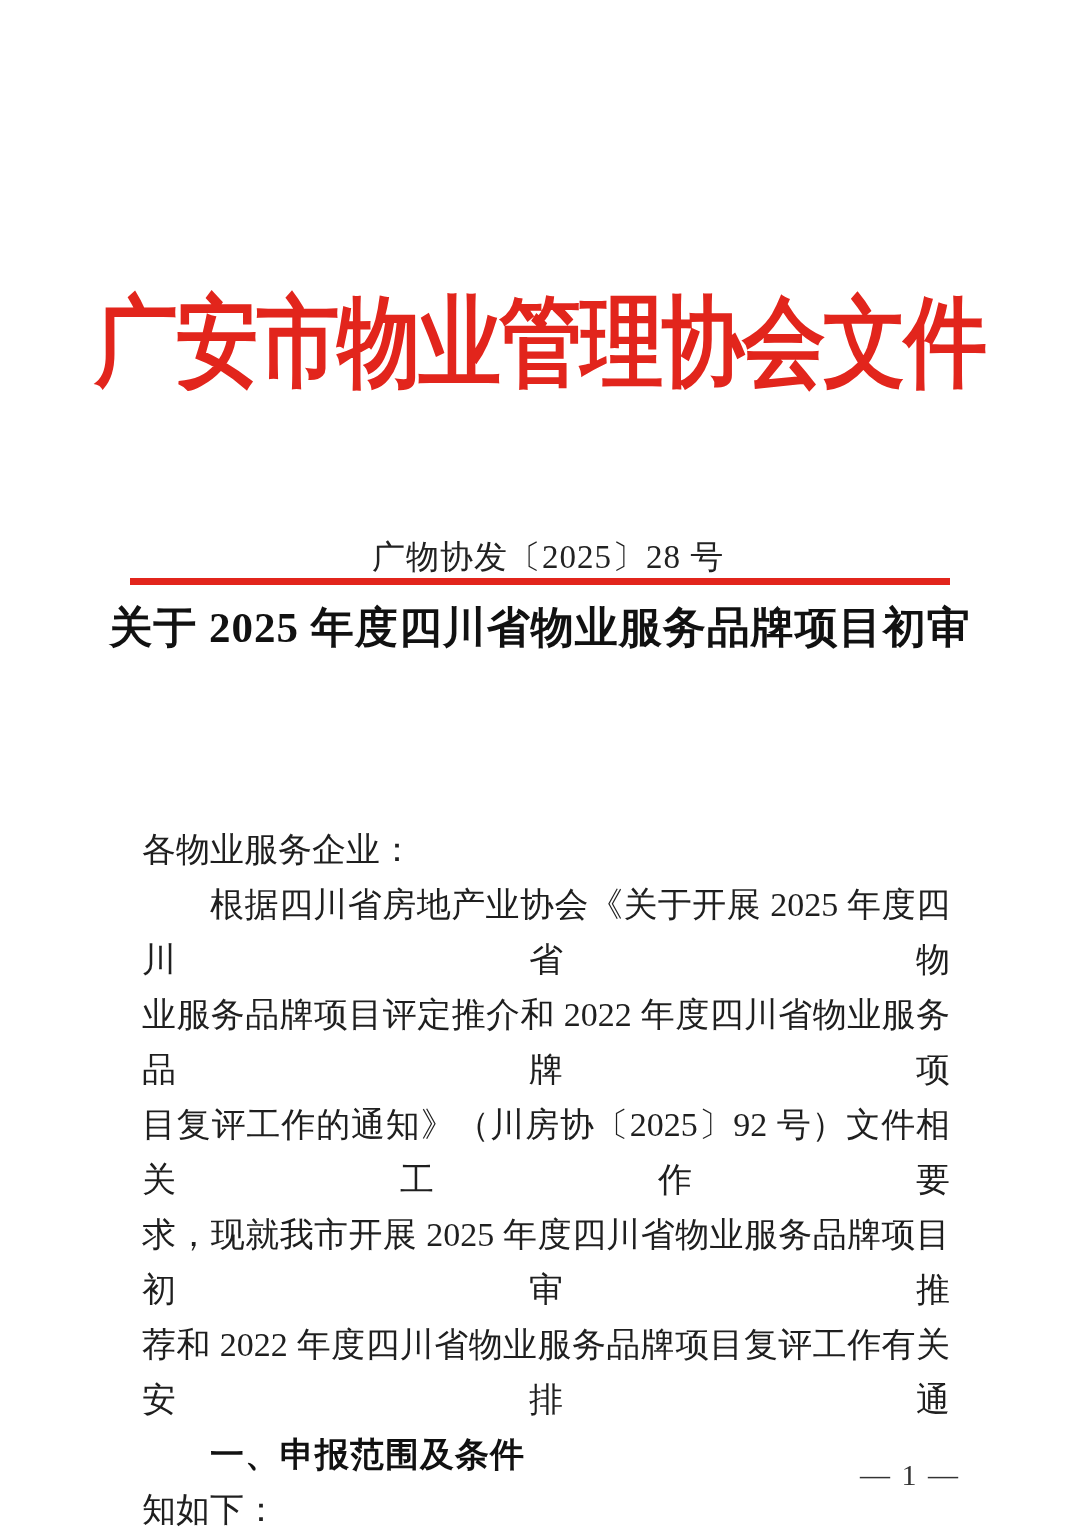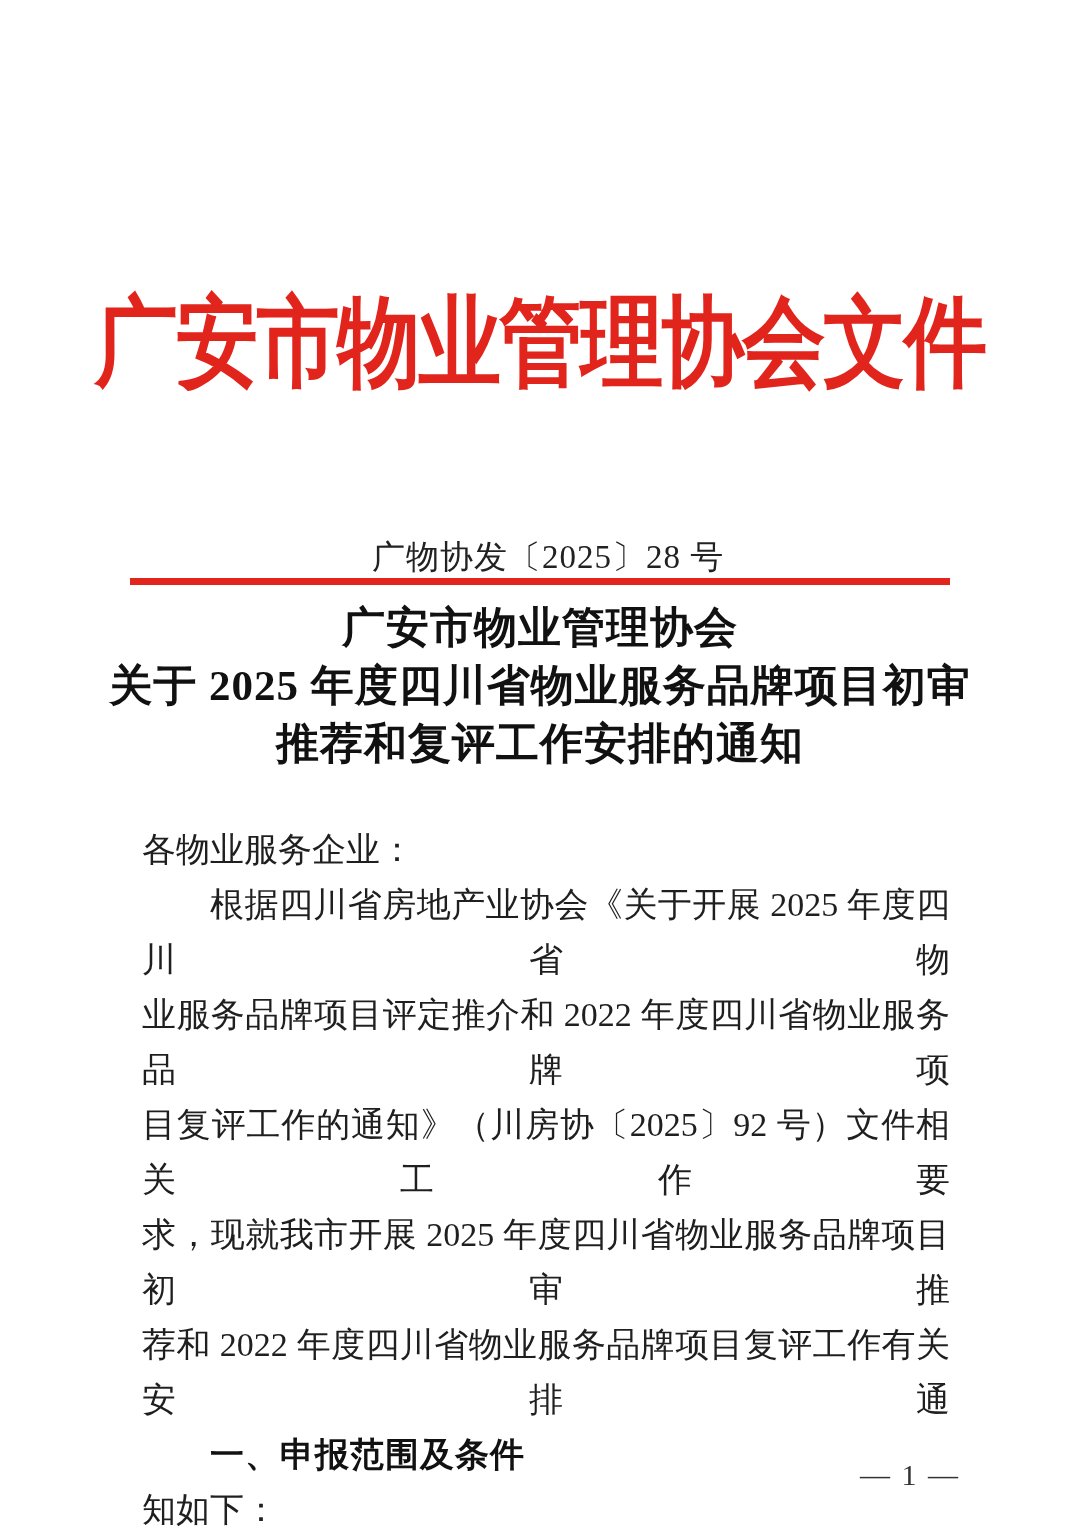--- a/index.html
+++ b/index.html
@@ -114,23 +114,21 @@
 
   <div class="banner">
     <span class="banner-inner">广安市物业管理协会文件</span>
   </div>
 
   <div class="doc-number">广物协发〔2025〕28 号</div>
 
   <div class="red-line"></div>
 
   <div class="doc-title">
-    <div class="title-line">广安市物业管理协会</div>
     <div class="title-line">关于 2025 年度四川省物业服务品牌项目初审</div>
-    <div class="title-line">推荐和复评工作安排的通知</div>
   </div>
 
   <div class="body-col">
     <div class="line">各物业服务企业：</div>
     <div class="line indent just">根据四川省房地产业协会《关于开展 2025 年度四川省物</div>
     <div class="line just">业服务品牌项目评定推介和 2022 年度四川省物业服务品牌项</div>
     <div class="line just">目复评工作的通知》（川房协〔2025〕92 号）文件相关工作要</div>
     <div class="line just">求，现就我市开展 2025 年度四川省物业服务品牌项目初审推</div>
     <div class="line just">荐和 2022 年度四川省物业服务品牌项目复评工作有关安排通</div>
     <div class="line indent sec-heading">一、申报范围及条件</div>

